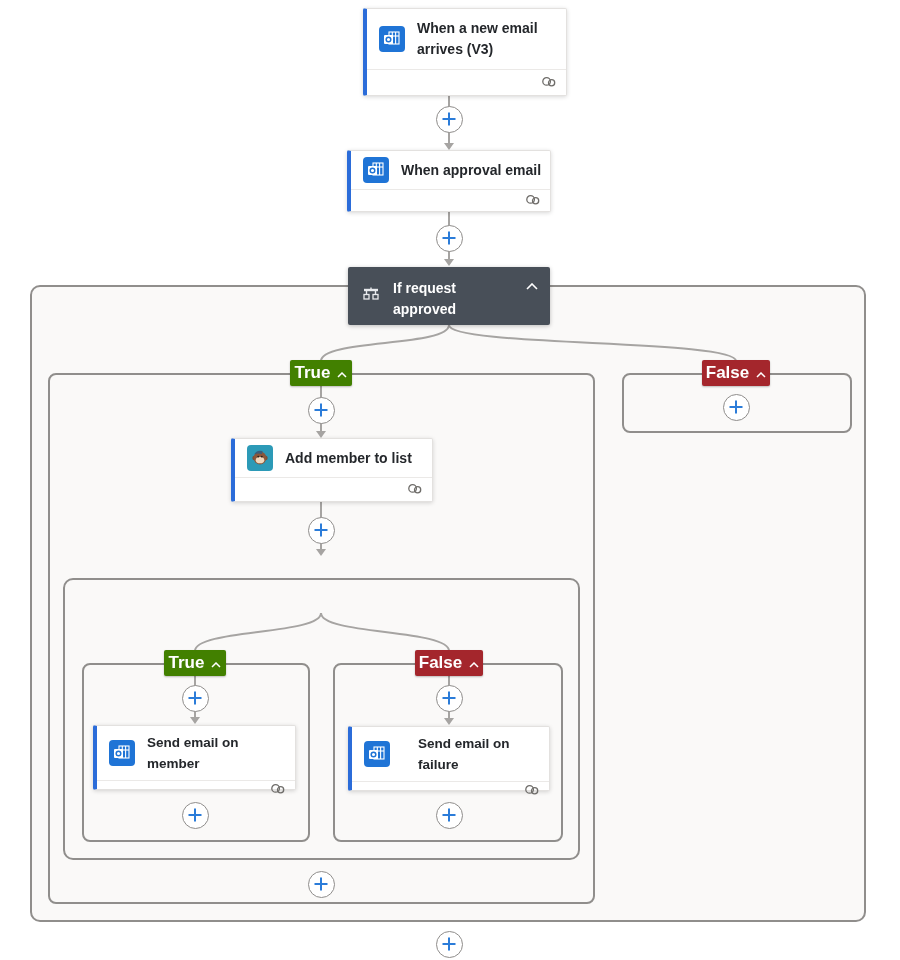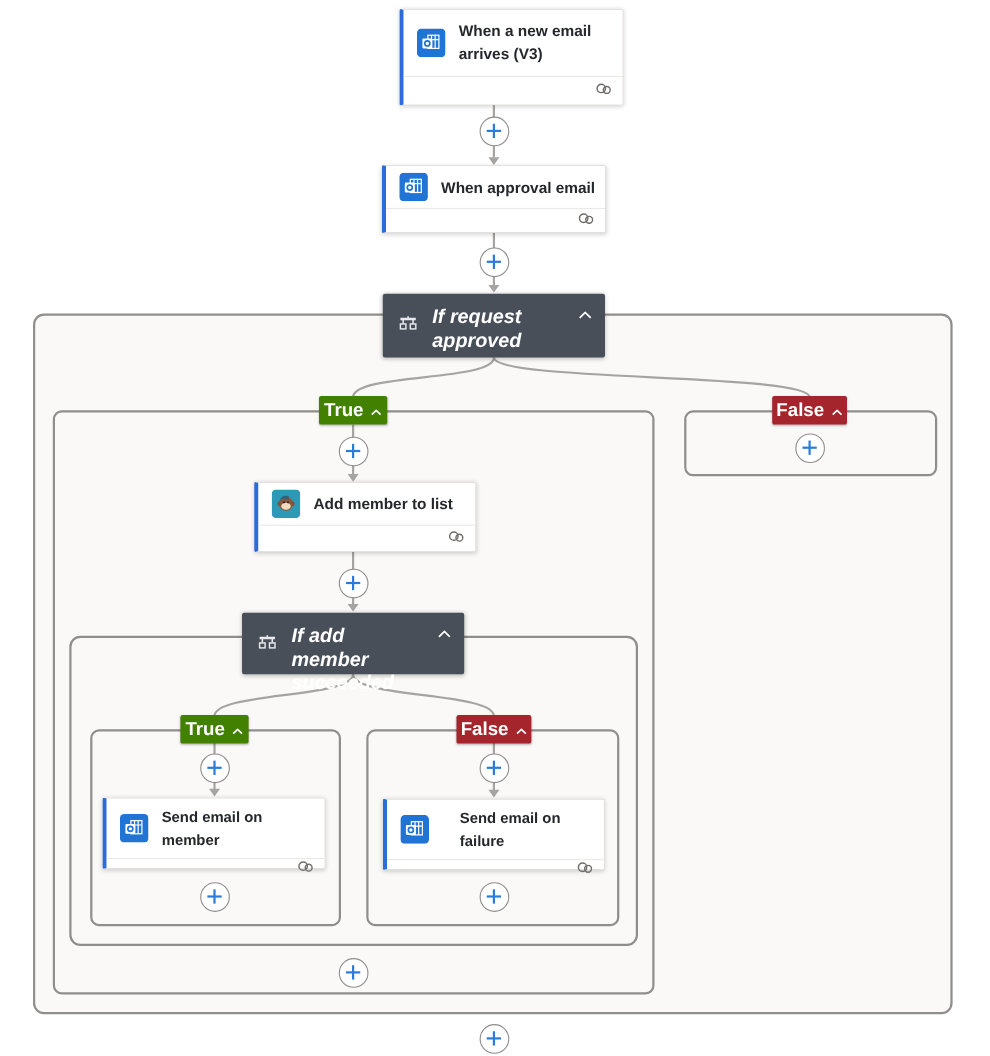--- a/index.html
+++ b/index.html
@@ -20,21 +20,21 @@
   .card-body{flex:1;display:flex;align-items:center;gap:12px;padding:6px 8px 6px 12px;}
   .card-title{font-size:14px;font-weight:bold;color:#24272b;line-height:21px;}
   .card-footer{height:25px;border-top:1px solid #ebe9e7;display:flex;align-items:center;
                justify-content:flex-end;padding-right:9px;}
   .icon-sq{width:26px;height:26px;flex:0 0 26px;display:inline-flex;}
 
   
   .cond{position:absolute;background:#484f58;border-radius:2px;box-shadow:0 1px 4px rgba(0,0,0,.25);
         box-sizing:border-box;display:flex;align-items:flex-start;gap:12px;padding:10px 10px 8px 13px;
         cursor:pointer;}
-  .cond-title{flex:1;font-size:18px;font-weight:bold;color:#ffffff;line-height:21px;padding-top:1px;font-style:italic;}
+  .cond-title{flex:1;font-size:14px;font-weight:bold;color:#ffffff;line-height:21px;padding-top:1px;}
   .cond-icon{margin-top:9px;display:inline-flex;}
   .cond-chev{margin-top:4px;padding:2px;display:inline-flex;cursor:pointer;}
 
   
   .badge{position:absolute;height:26px;border-radius:2px;display:flex;align-items:center;
          justify-content:center;gap:7px;color:#fff;font-size:17px;font-weight:bold;
          box-sizing:border-box;cursor:pointer;box-shadow:0 1px 2px rgba(0,0,0,.25);}
   .badge-true{background:#428000;}
   .badge-false{background:#a4262c;justify-content:center;}
 
@@ -196,38 +196,20 @@
     <div class="card-footer">
       <span>
         <svg width="16" height="12" viewBox="0 0 16 12" fill="none" stroke="#6f6d6a" stroke-width="1.3">
           <circle cx="5.6" cy="5.4" r="3.8"></circle>
             <circle cx="10.6" cy="6.8" r="3.1"></circle>
         </svg>
       </span>
     </div>
   </div>
 
-  <div class="cond" style="left:220px;top:557px;width:202px;height:56px;">
-    <span class="cond-icon">
-      <svg width="20" height="16" viewBox="0 0 20 16" fill="none" stroke="#e8eaed">
-        <path d="M3,4 H17" stroke-width="2.4"></path>
-          <path d="M10,1.5 V4" stroke-width="1.4"></path>
-        <path d="M5.5,4 V8.5" stroke-width="1.4"></path>
-          <path d="M14.5,4 V8.5" stroke-width="1.4"></path>
-        <rect x="3" y="8.5" width="5" height="4.5" stroke-width="1.3"></rect>
-        <rect x="12" y="8.5" width="5" height="4.5" stroke-width="1.3"></rect>
-      </svg>
-    </span>
-    <span class="cond-title">If add member succeeded</span>
-    <span class="cond-chev">
-      <svg width="12" height="7" viewBox="0 0 12 7" fill="none" stroke="#fff" stroke-width="1.6">
-        <polyline points="1,6 6,1 11,6"></polyline>
-      </svg>
-    </span>
-  </div>
 
   <div class="badge badge-true" style="left:164px;top:650px;width:62px;">
     <span>True</span>
     <span>
       <svg width="10" height="6" viewBox="0 0 10 6" fill="none" stroke="#fff" stroke-width="1.5">
         <polyline points="1,5 5,1 9,5"></polyline>
         </svg>
     </span>
   </div>
   <div class="badge badge-false" style="left:415px;top:650px;width:68px;">

